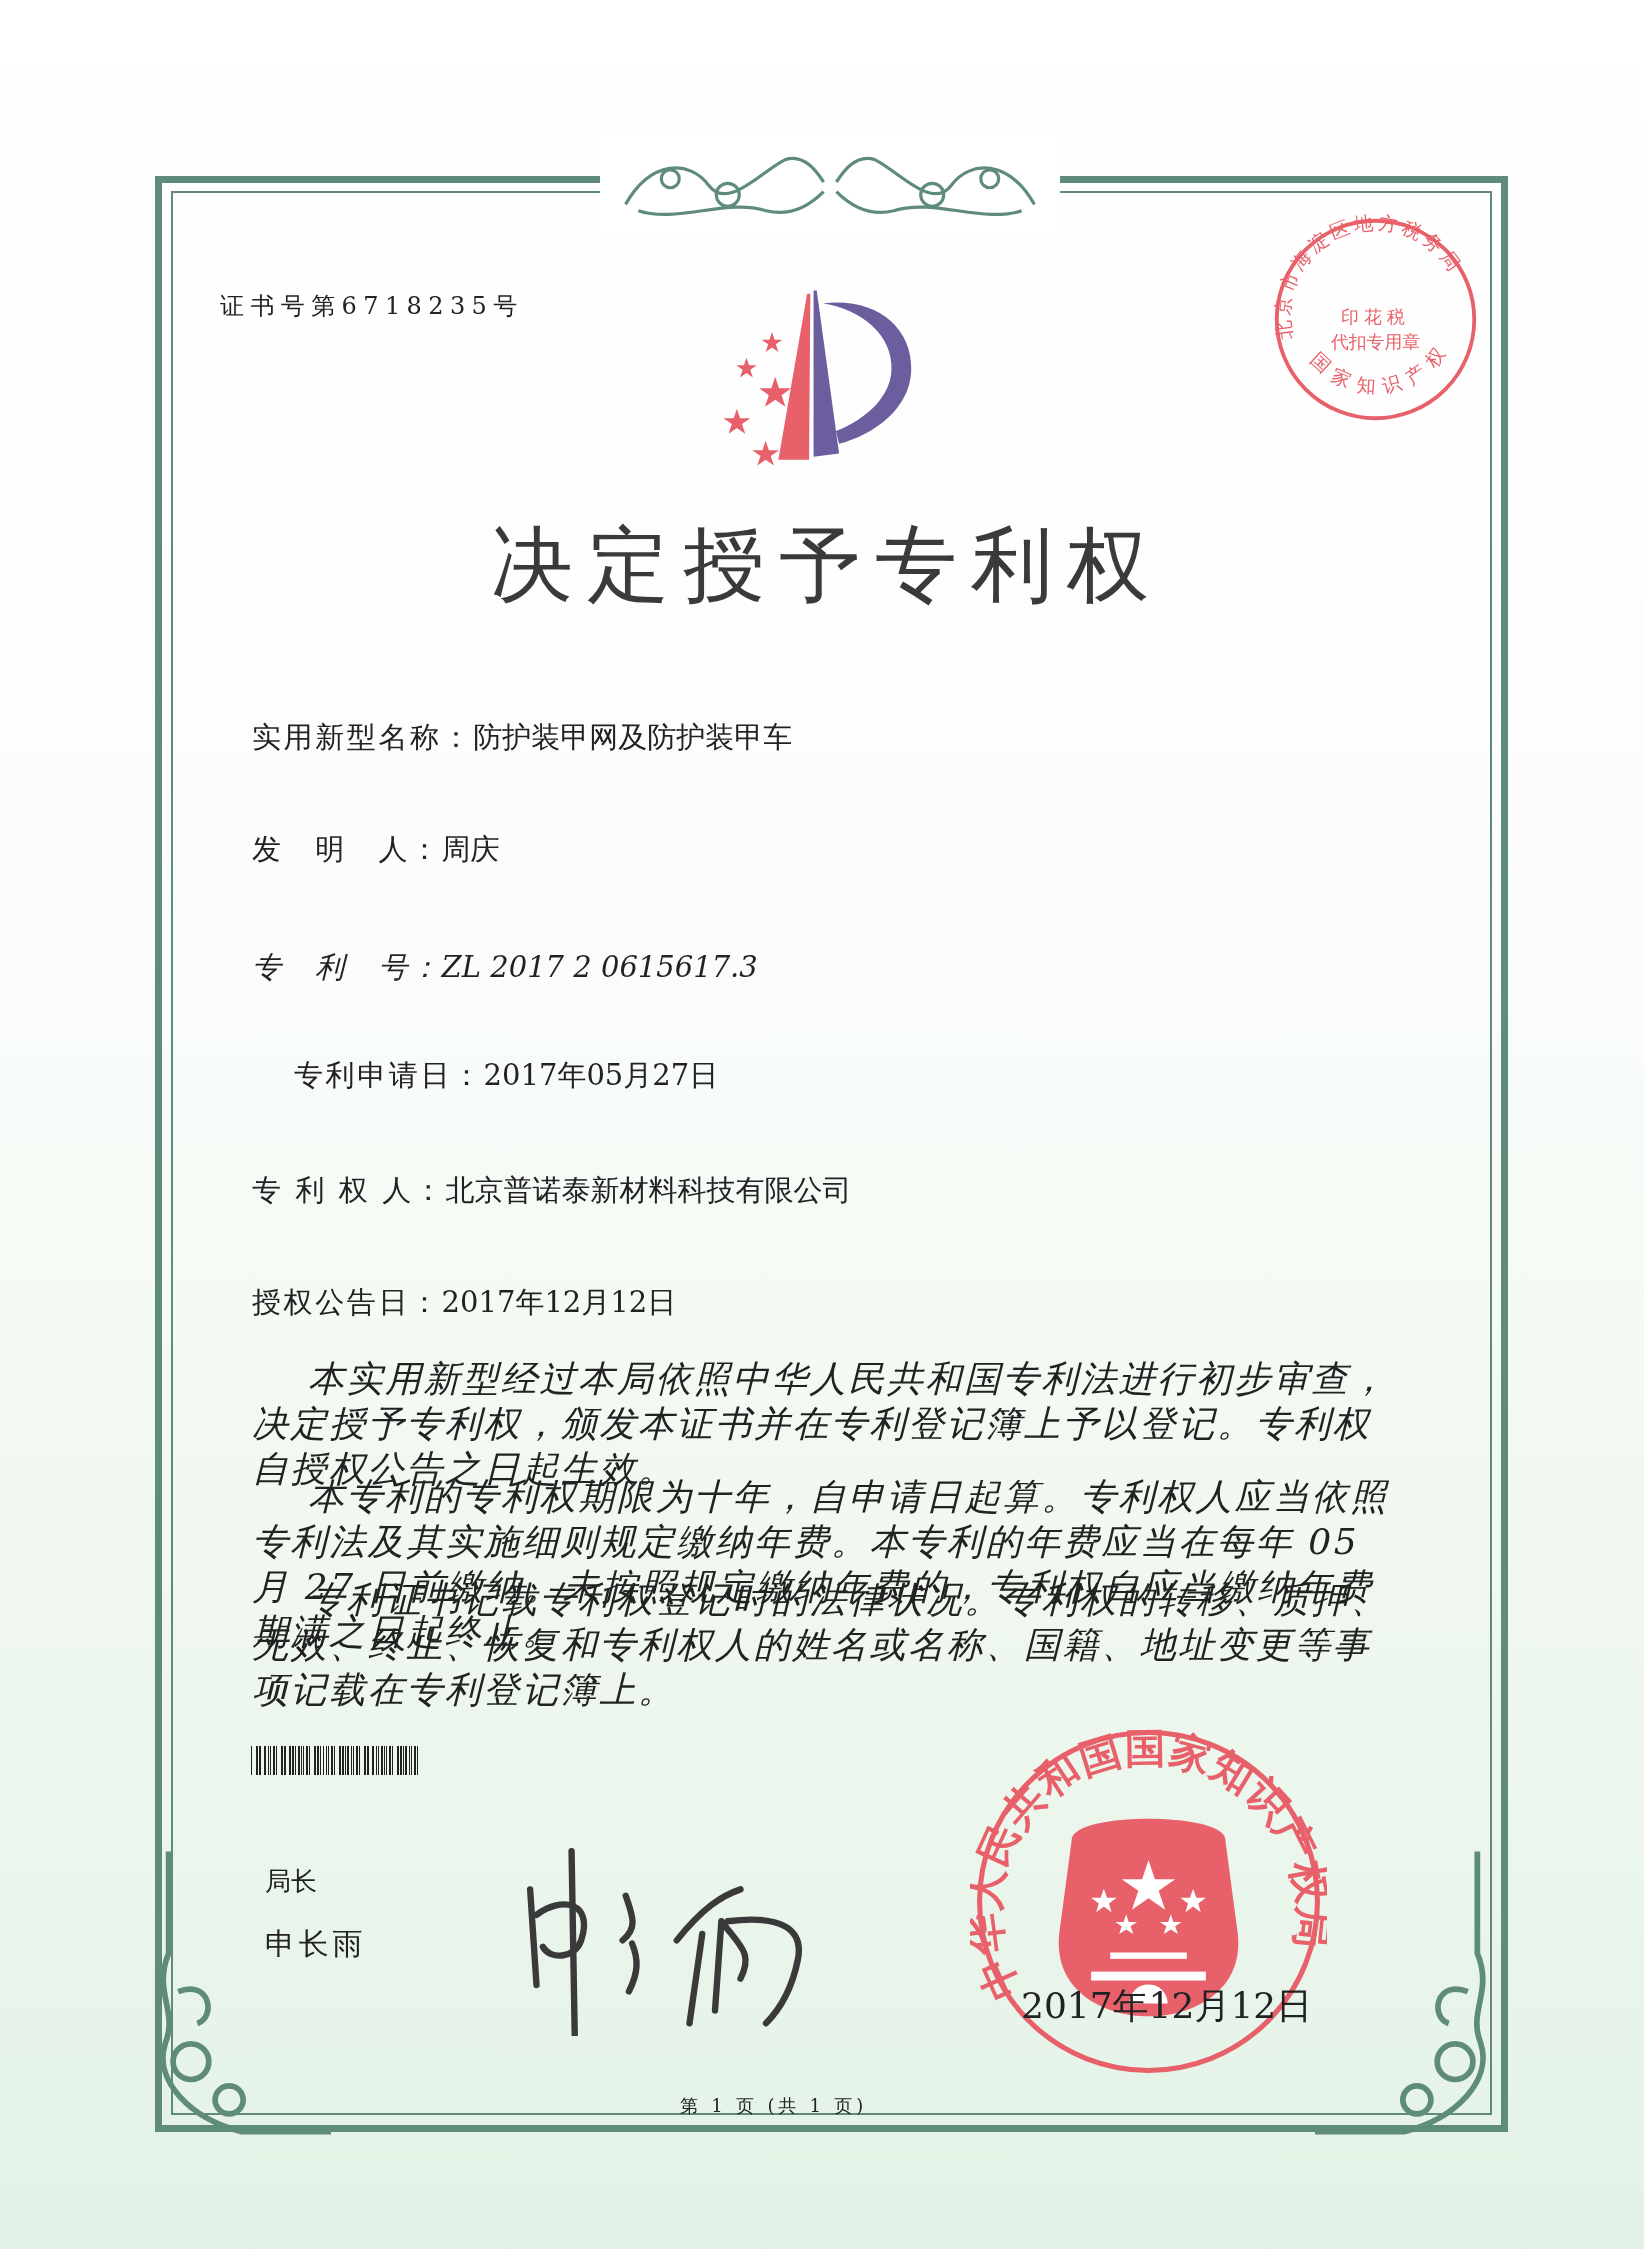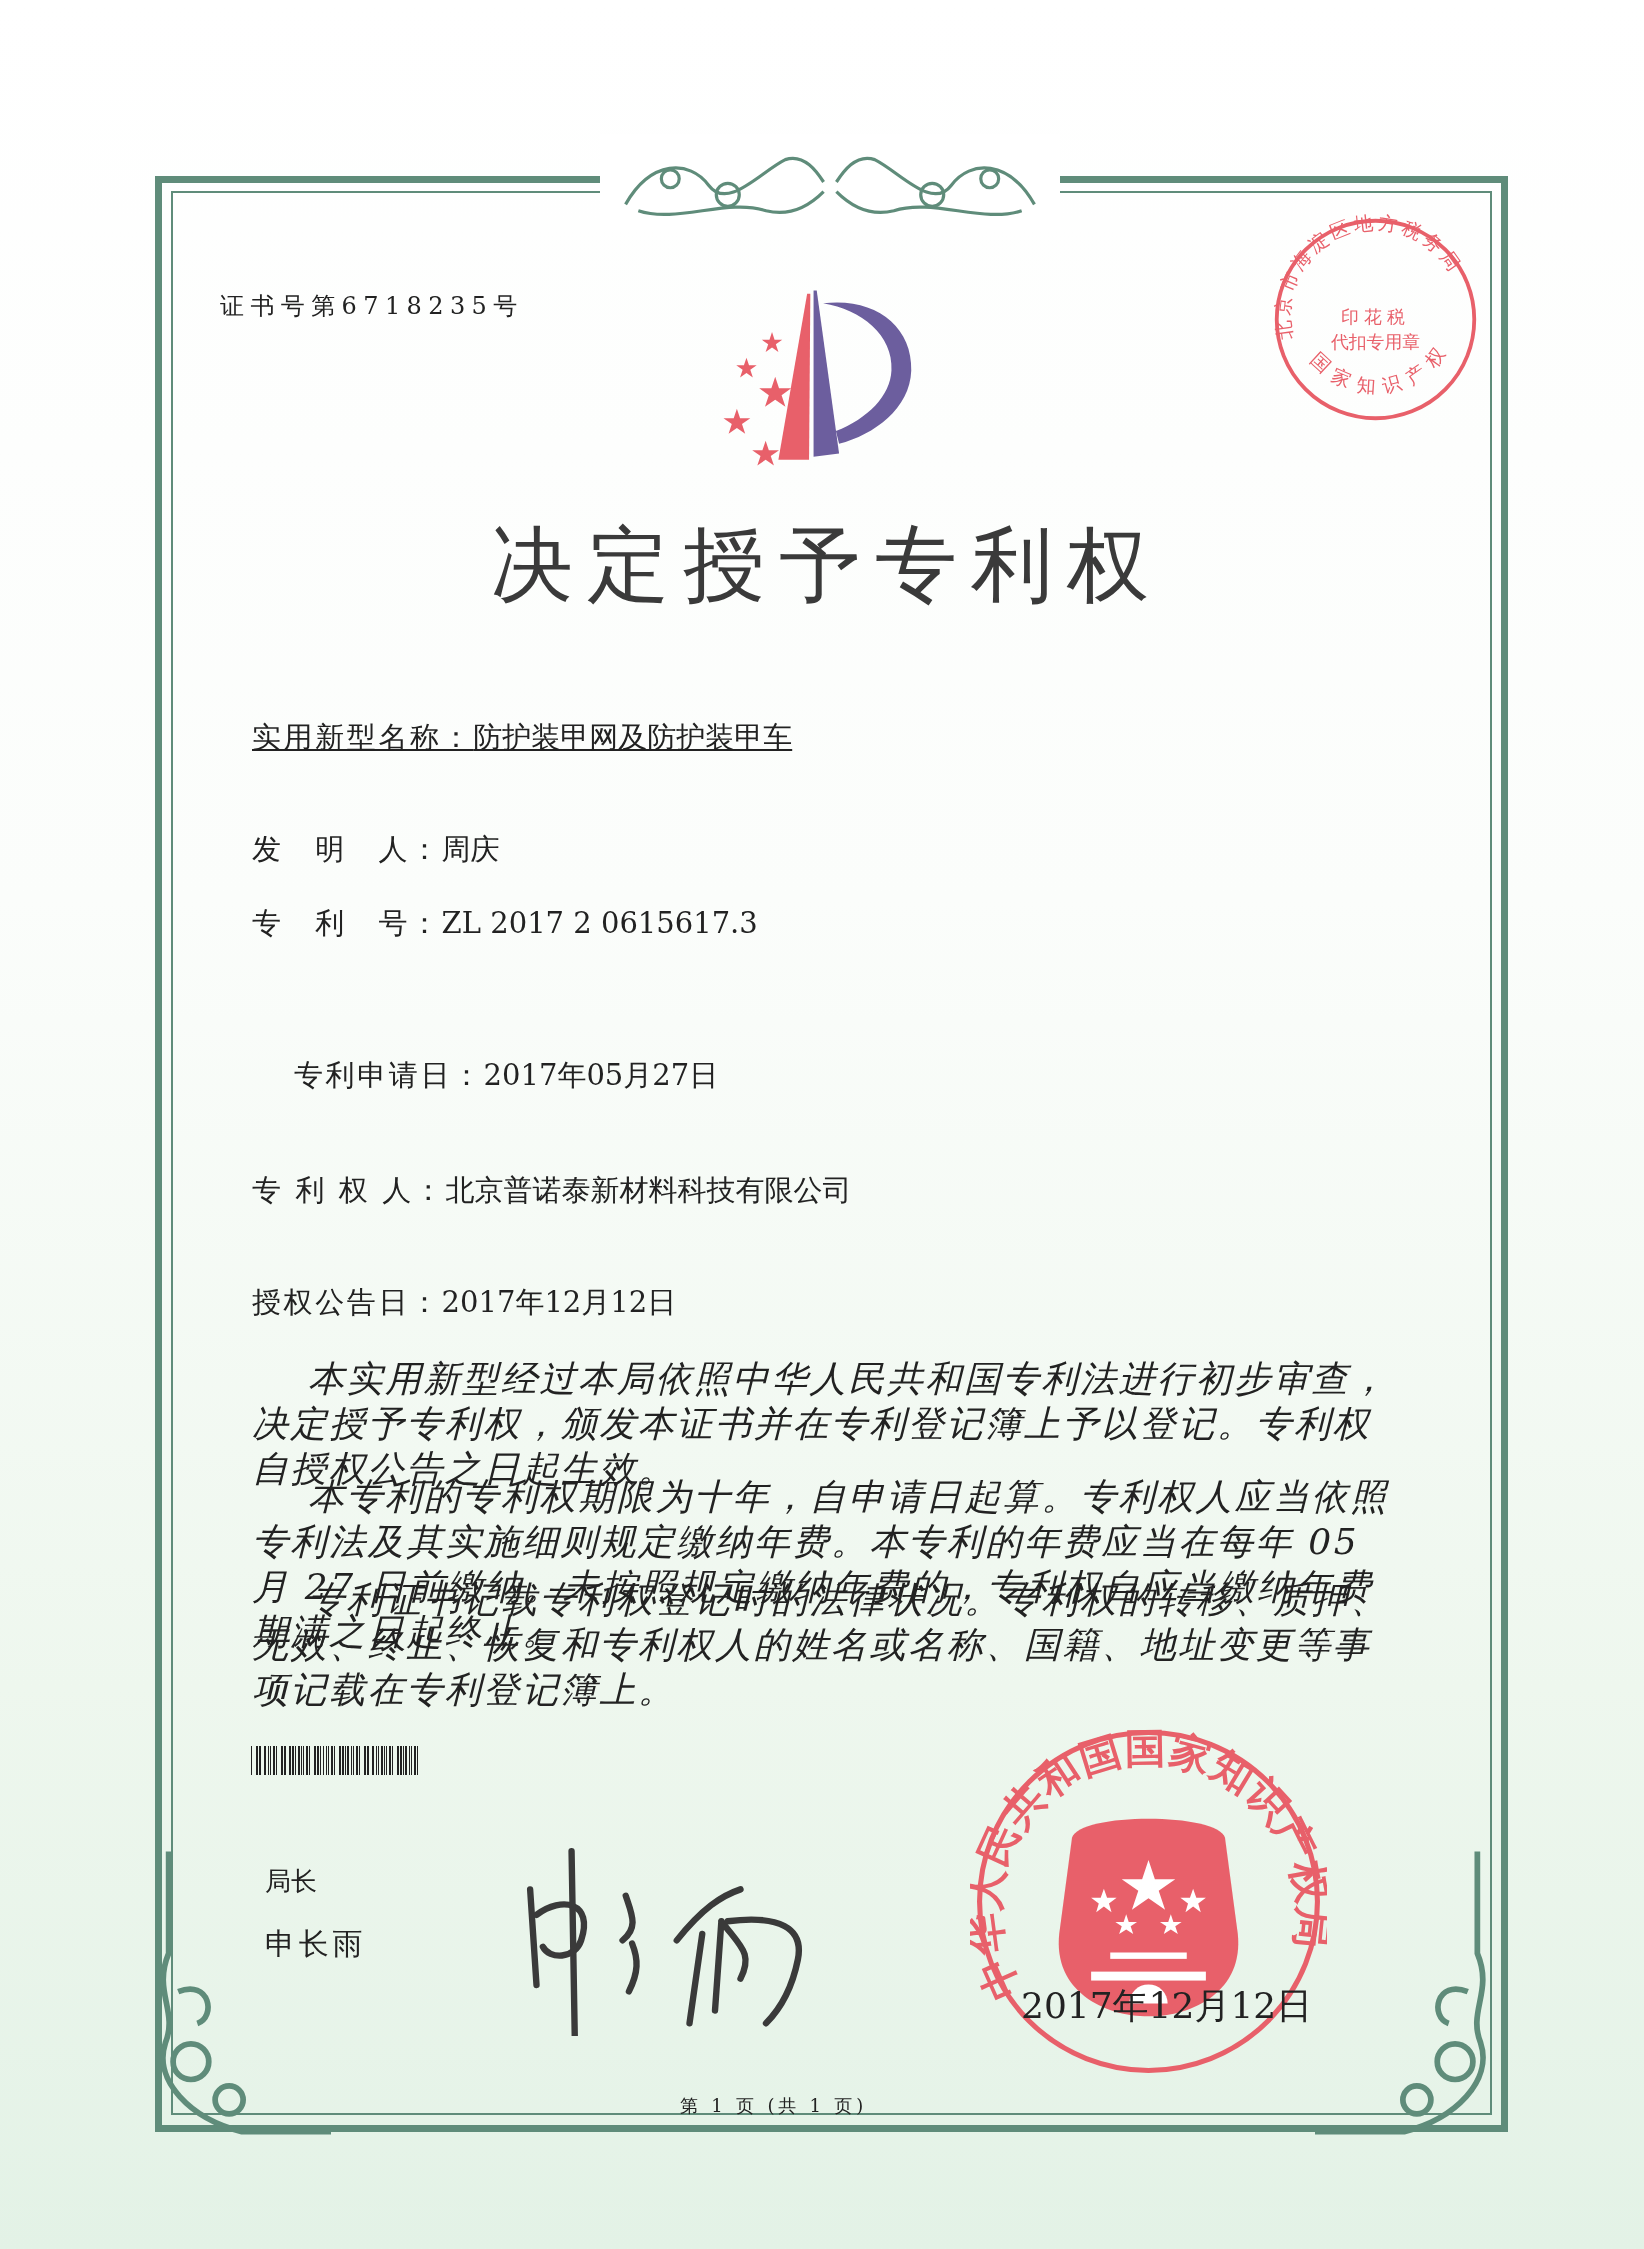--- a/index.html
+++ b/index.html
@@ -35,23 +35,23 @@
   .logo { position: absolute; left: 708px; top: 281px; width: 243px; height: 198px; }
   .tax-seal { position: absolute; left: 1264px; top: 211px; width: 223px; height: 217px; }
   .title {
     position: absolute; left: 491px; top: 511px; font-size: 82px; letter-spacing: 14px;
     color: #3a3a3a; font-weight: normal;
   }
   .field {
     position: absolute; left: 252px; font-size: 29px; white-space: nowrap;
   }
   .field .label { letter-spacing: 2.6px; }
-  .f1 { top: 718px; text-decoration: underline; }
+  .f1 { top: 718px; }
   .f2 { top: 830px; }
-  .f3 { top: 904px; }
+  .f3 { top: 948px; font-style: italic; }
   .f4 { top: 1056px; margin-left: 42px; }
   .f5 { top: 1171px; }
   .f6 { top: 1283px; }
   .para {
     position: absolute; left: 252px; width: 1155px; font-size: 36px; line-height: 45px;
     text-indent: 56px; letter-spacing: 2.6px; font-style: italic;
   }
   .p1 { top: 1356px; }
   .p2 { top: 1446px; margin-top: 28px; }
   .p3 { top: 1577px; }

